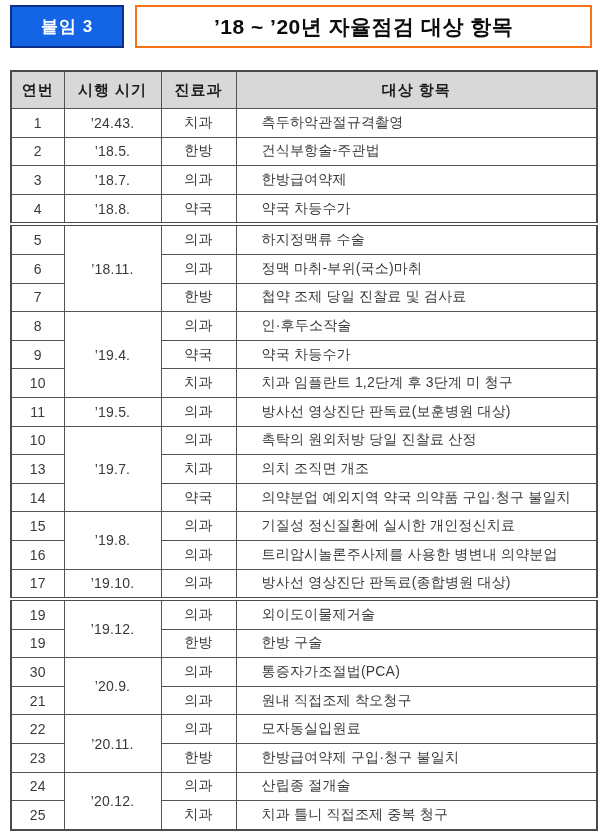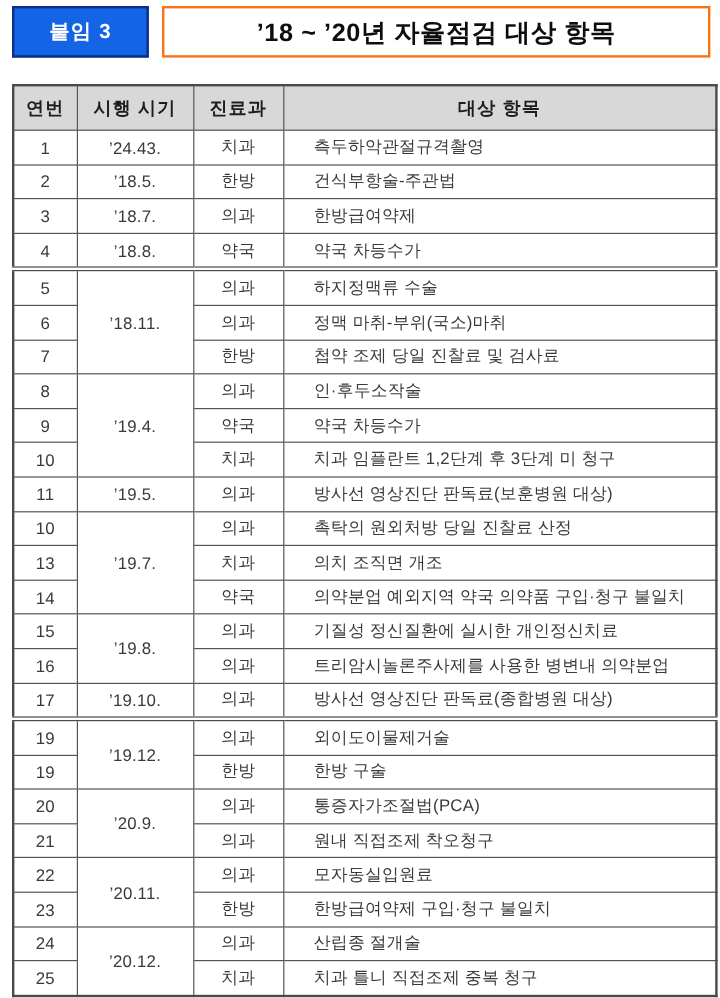--- a/index.html
+++ b/index.html
@@ -206,21 +206,21 @@
           <td class="period" rowspan="2">’19.12.</td>
           <td class="dept">의과</td>
           <td class="item">외이도이물제거술</td>
         </tr>
         <tr>
           <td class="no">19</td>
           <td class="dept">한방</td>
           <td class="item">한방 구술</td>
         </tr>
         <tr>
-          <td class="no">20</td>
+          <td class="no">30</td>
           <td class="period" rowspan="2">’20.9.</td>
           <td class="dept">의과</td>
           <td class="item">통증자가조절법(PCA)</td>
         </tr>
         <tr>
           <td class="no">21</td>
           <td class="dept">의과</td>
           <td class="item">원내 직접조제 착오청구</td>
         </tr>
         <tr>

